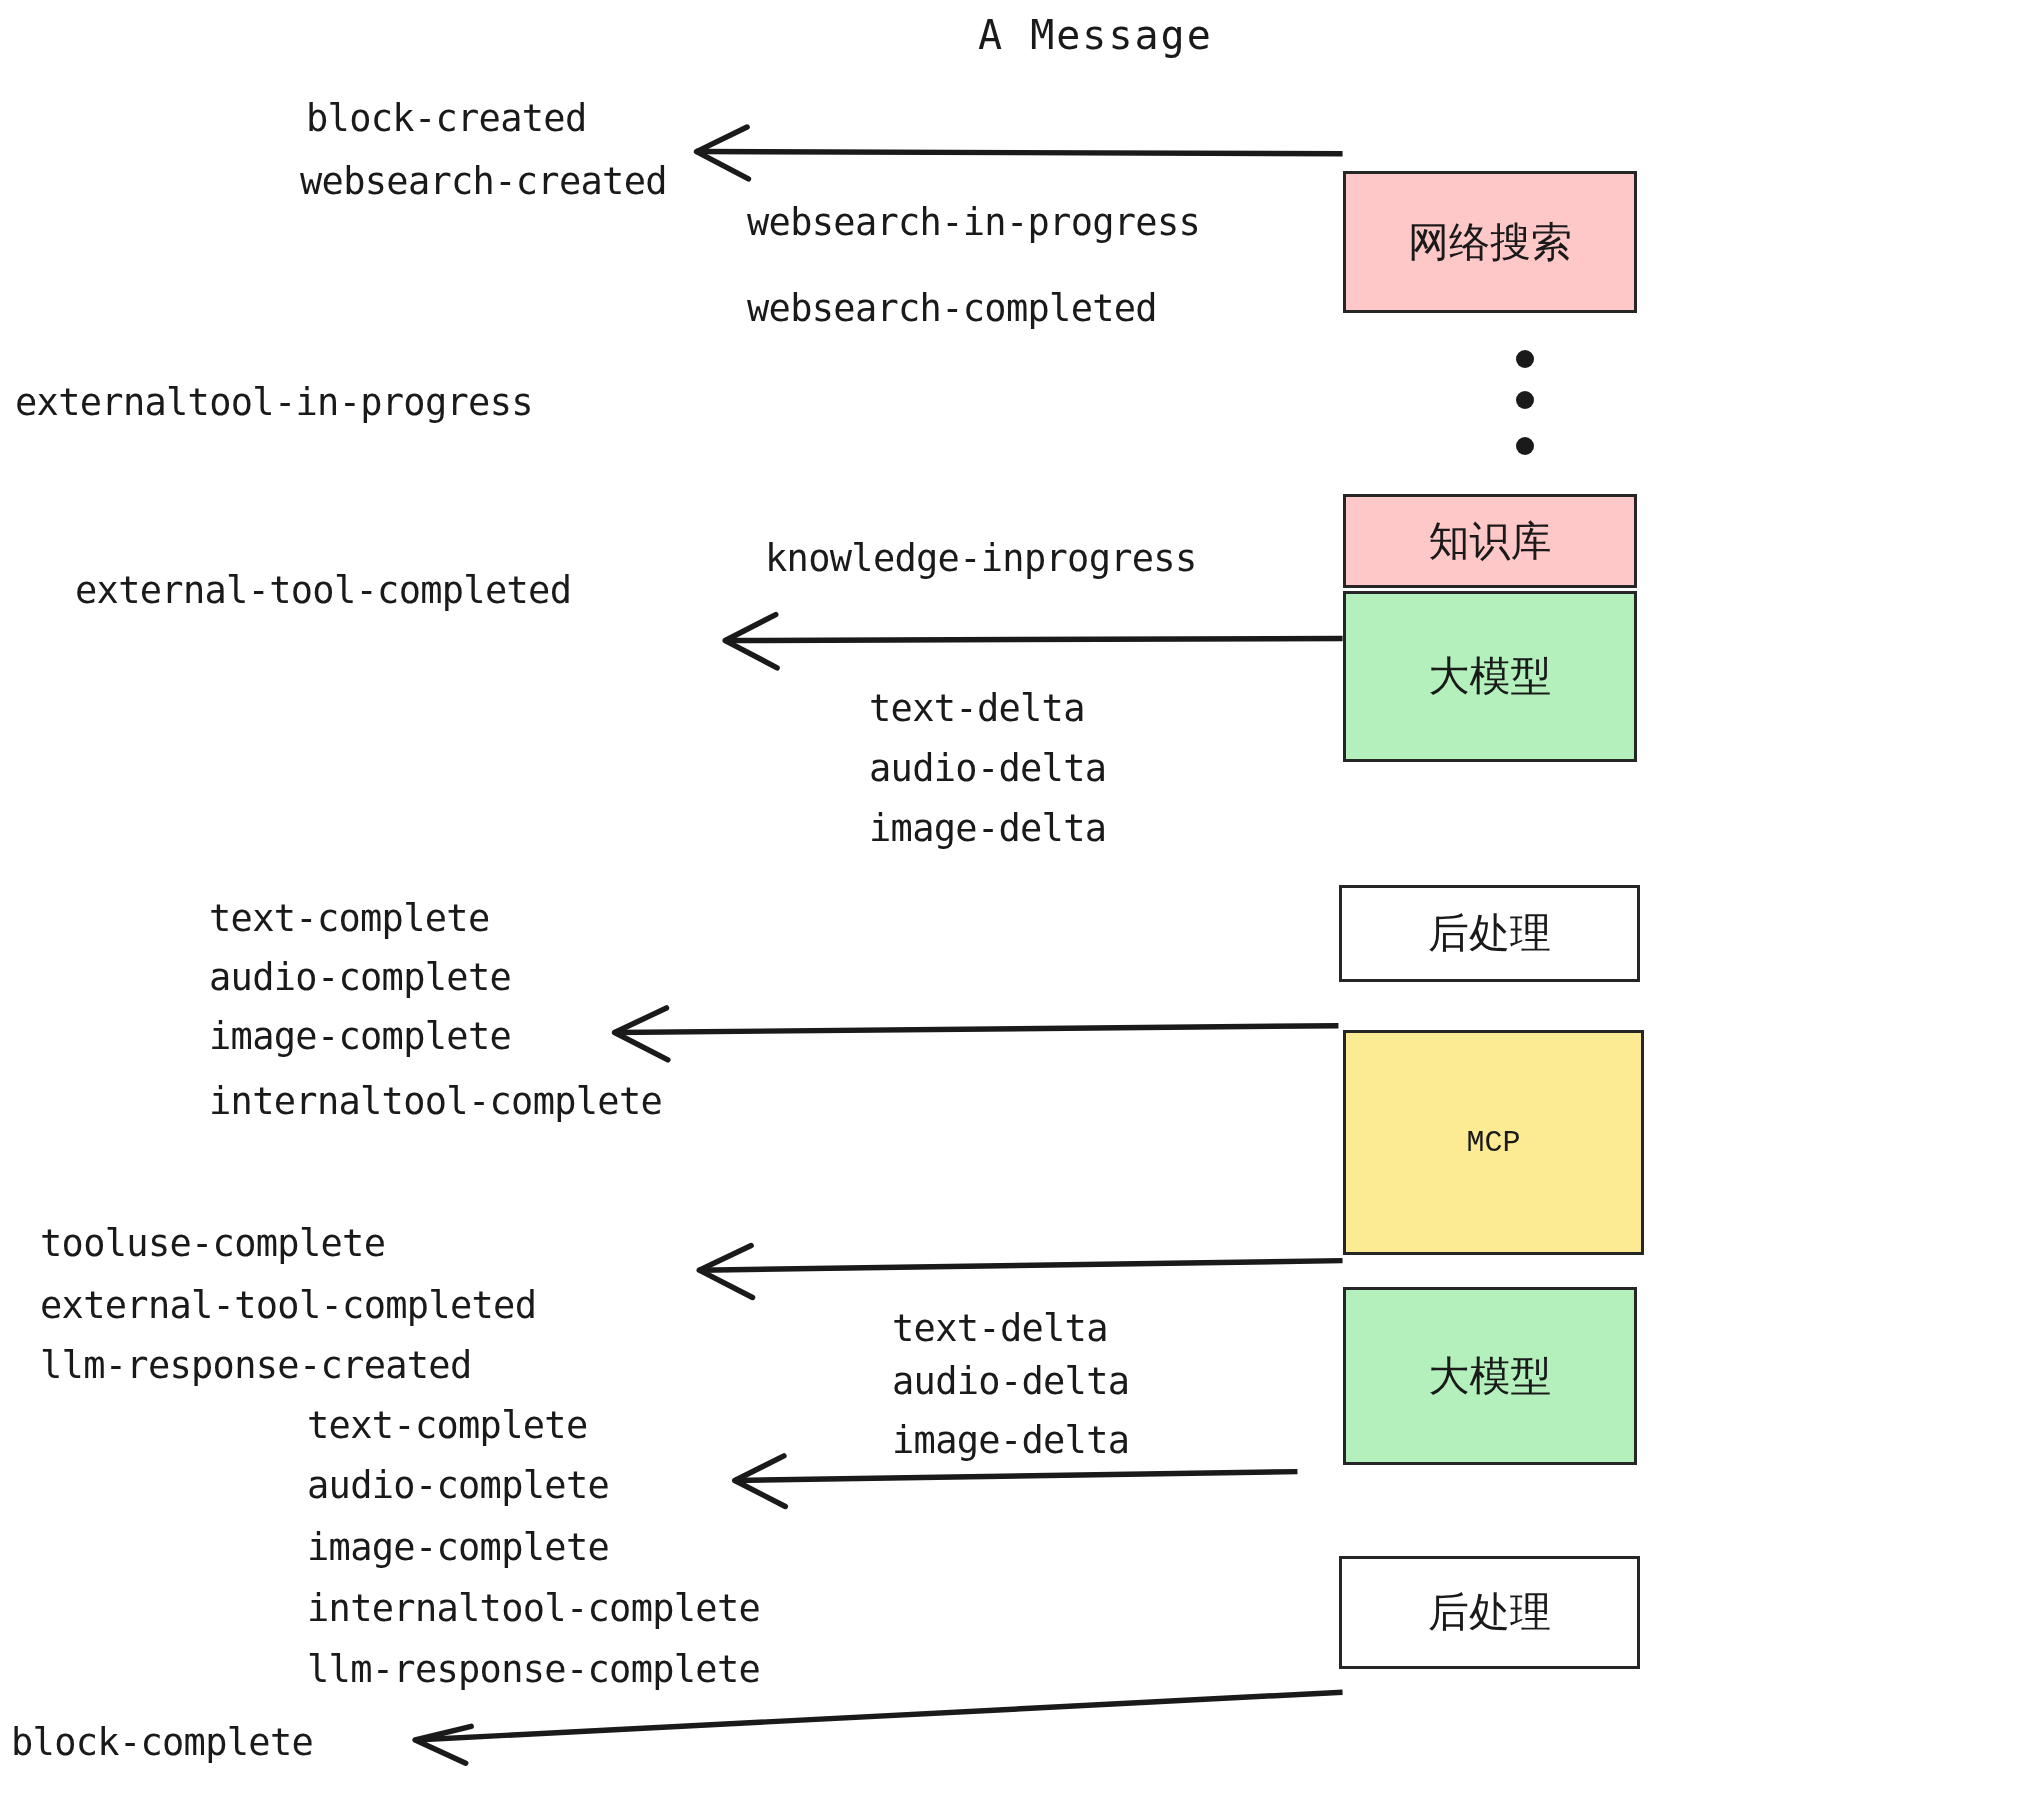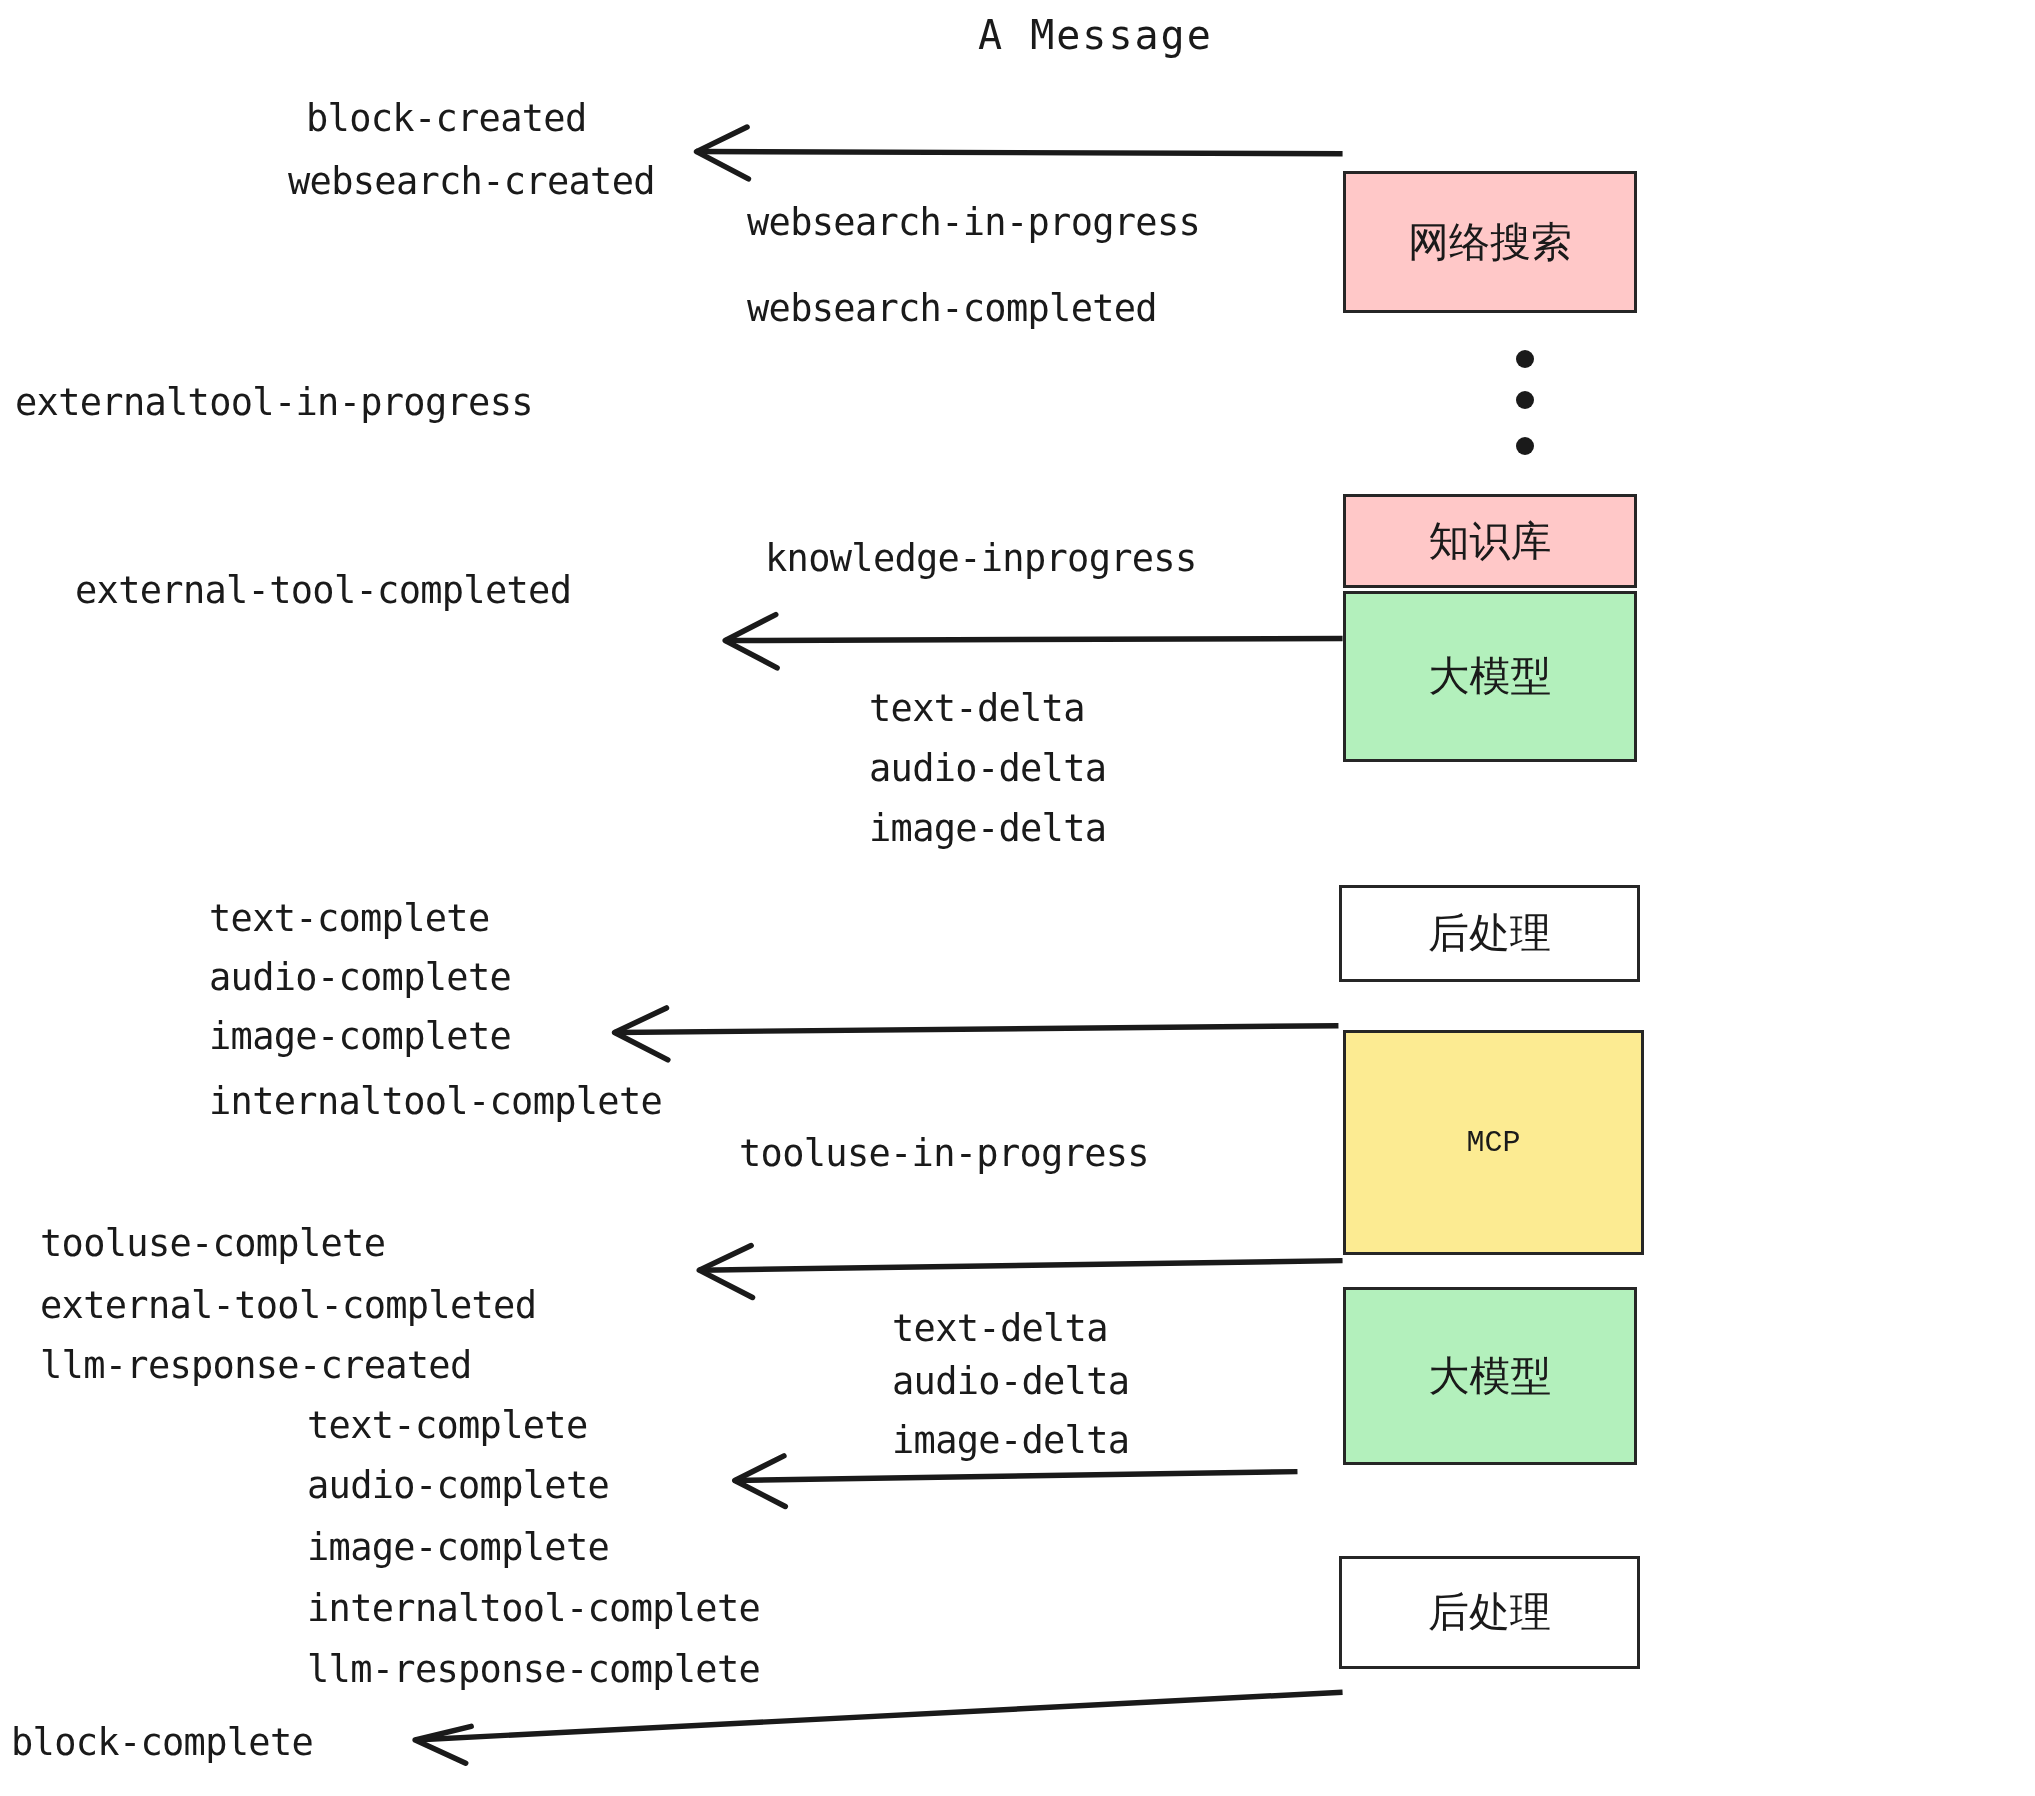--- a/index.html
+++ b/index.html
@@ -107,37 +107,36 @@
   <div class="dot" style="left:1516px; top:437px;"></div>
 
   <div class="sidelabel" style="left:1817px; top:338px;">
     <span>外部工具</span>
   </div>
   <div class="sidelabel" style="left:1837px; top:1113px;">
     <span>外部工具</span>
   </div>
 
   <div class="evt" style="left:306px; top:100px;">block-created</div>
-  <div class="evt" style="left:288px; top:163px;">websearch-created</div>
+  <div class="evt" style="left:300px; top:163px;">websearch-created</div>
   <div class="evt" style="left:747px; top:290px;">websearch-completed</div>
   <div class="evt" style="left:747px; top:204px;">websearch-in-progress</div>
   <div class="evt" style="left:15px; top:384px;">externaltool-in-progress</div>
 
   <div class="evt" style="left:765px; top:540px;">knowledge-inprogress</div>
   <div class="evt" style="left:75px; top:572px;">external-tool-completed</div>
 
   <div class="evt" style="left:869px; top:690px;">text-delta</div>
   <div class="evt" style="left:869px; top:750px;">audio-delta</div>
   <div class="evt" style="left:869px; top:810px;">image-delta</div>
 
   <div class="evt" style="left:209px; top:900px;">text-complete</div>
   <div class="evt" style="left:209px; top:959px;">audio-complete</div>
   <div class="evt" style="left:209px; top:1018px;">image-complete</div>
   <div class="evt" style="left:209px; top:1083px;">internaltool-complete</div>
-  <div class="evt" style="left:739px; top:1135px;">tooluse-in-progress</div>
 
   <div class="evt" style="left:40px; top:1225px;">tooluse-complete</div>
   <div class="evt" style="left:40px; top:1287px;">external-tool-completed</div>
   <div class="evt" style="left:40px; top:1347px;">llm-response-created</div>
 
   <div class="evt" style="left:892px; top:1310px;">text-delta</div>
   <div class="evt" style="left:892px; top:1363px;">audio-delta</div>
   <div class="evt" style="left:892px; top:1422px;">image-delta</div>
 
   <div class="evt" style="left:307px; top:1407px;">text-complete</div>

